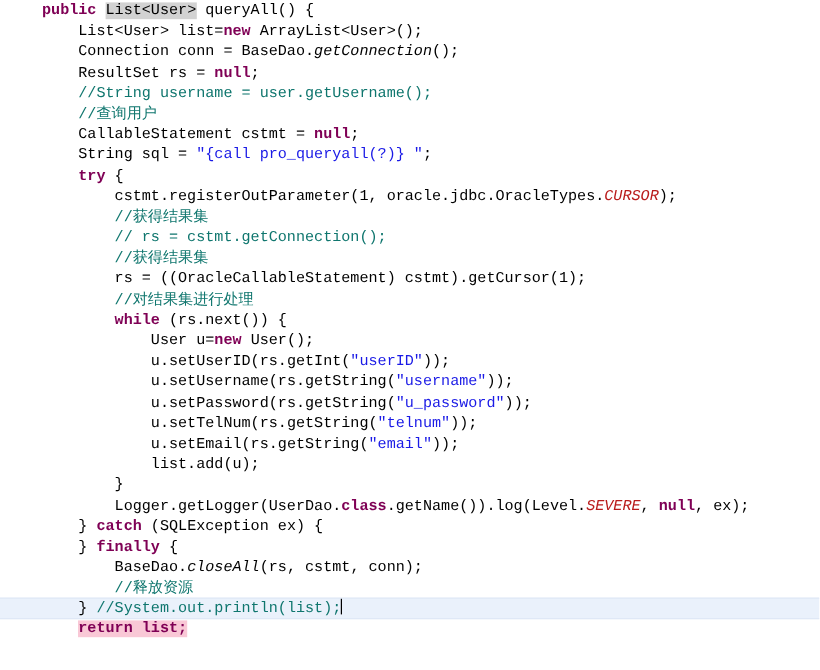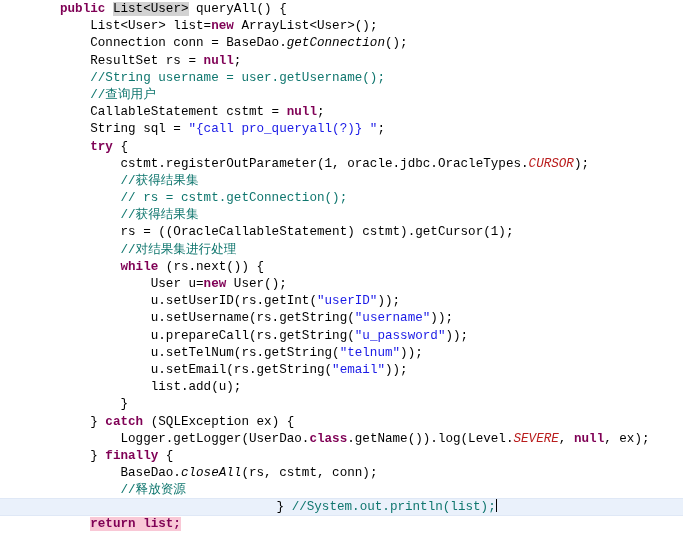--- a/index.html
+++ b/index.html
@@ -22,30 +22,29 @@
   .code-area {
     position: absolute;
     left: 0;
     top: 1px;
     width: 683px;
   }
   .line {
     position: relative;
     height: 17.2px;
     white-space: pre;
-    padding-left: 60px;
+    padding-left: 35px;
     box-sizing: border-box;
   }
   .line.current-line {
     background: #eaf1fb;
     border-top: 1px solid #dfe8f6;
     border-bottom: 1px solid #dfe8f6;
     height: 17.2px;
     margin-top: -1px;
-    text-align: center;
   }
   .tok { white-space: pre; }
   .kw      { color: #7f0055; font-weight: bold; }
   .cmt     { color: #0f766e; }
   .str     { color: #1a1ae6; }
   .stat    { color: #b91c1c; font-style: italic; }
   .meth    { color: #000000; font-style: italic; }
   .plain   { color: #000000; }
   .sel-hl  { background: #d2d2d2; }
   .err-hl  { background: #f9c8d6; }
@@ -75,26 +74,26 @@
       <div class="line"><span class="tok plain">        </span><span class="tok plain">cstmt.registerOutParameter(1, oracle.jdbc.OracleTypes.</span><span class="tok stat">CURSOR</span><span class="tok plain">);</span></div>
       <div class="line"><span class="tok plain">        </span><span class="tok cmt">//获得结果集</span></div>
       <div class="line"><span class="tok plain">        </span><span class="tok cmt">// rs = cstmt.getConnection();</span></div>
       <div class="line"><span class="tok plain">        </span><span class="tok cmt">//获得结果集</span></div>
       <div class="line"><span class="tok plain">        </span><span class="tok plain">rs = ((OracleCallableStatement) cstmt).getCursor(1);</span></div>
       <div class="line"><span class="tok plain">        </span><span class="tok cmt">//对结果集进行处理</span></div>
       <div class="line"><span class="tok plain">        </span><span class="tok kw">while</span><span class="tok plain"> (rs.next()) {</span></div>
       <div class="line"><span class="tok plain">            </span><span class="tok plain">User u=</span><span class="tok kw">new</span><span class="tok plain"> User();</span></div>
       <div class="line"><span class="tok plain">            </span><span class="tok plain">u.setUserID(rs.getInt(</span><span class="tok str">"userID"</span><span class="tok plain">));</span></div>
       <div class="line"><span class="tok plain">            </span><span class="tok plain">u.setUsername(rs.getString(</span><span class="tok str">"username"</span><span class="tok plain">));</span></div>
-      <div class="line"><span class="tok plain">            </span><span class="tok plain">u.prepareCall(rs.getString(</span><span class="tok str">"u_password"</span><span class="tok plain">));</span></div>
+      <div class="line"><span class="tok plain">            </span><span class="tok plain">u.setPassword(rs.getString(</span><span class="tok str">"u_password"</span><span class="tok plain">));</span></div>
       <div class="line"><span class="tok plain">            </span><span class="tok plain">u.setTelNum(rs.getString(</span><span class="tok str">"telnum"</span><span class="tok plain">));</span></div>
       <div class="line"><span class="tok plain">            </span><span class="tok plain">u.setEmail(rs.getString(</span><span class="tok str">"email"</span><span class="tok plain">));</span></div>
       <div class="line"><span class="tok plain">            </span><span class="tok plain">list.add(u);</span></div>
       <div class="line"><span class="tok plain">        </span><span class="tok plain">}</span></div>
+      <div class="line"><span class="tok plain">        </span><span class="tok plain">Logger.getLogger(UserDao.</span><span class="tok kw">class</span><span class="tok plain">.getName()).log(Level.</span><span class="tok stat">SEVERE</span><span class="tok plain">, </span><span class="tok kw">null</span><span class="tok plain">, ex);</span></div>
       <div class="line"><span class="tok plain">    </span><span class="tok plain">} </span><span class="tok kw">catch</span><span class="tok plain"> (SQLException ex) {</span></div>
-      <div class="line"><span class="tok plain">        </span><span class="tok plain">Logger.getLogger(UserDao.</span><span class="tok kw">class</span><span class="tok plain">.getName()).log(Level.</span><span class="tok stat">SEVERE</span><span class="tok plain">, </span><span class="tok kw">null</span><span class="tok plain">, ex);</span></div>
       <div class="line"><span class="tok plain">    </span><span class="tok plain">} </span><span class="tok kw">finally</span><span class="tok plain"> {</span></div>
       <div class="line"><span class="tok plain">        </span><span class="tok plain">BaseDao.</span><span class="tok meth">closeAll</span><span class="tok plain">(rs, cstmt, conn);</span></div>
       <div class="line"><span class="tok plain">        </span><span class="tok cmt">//释放资源</span></div>
       <div class="line current-line"><span class="tok plain">    </span><span class="tok plain">} </span><span class="tok cmt">//System.out.println(list);</span><span class="caret"></span></div>
       <div class="line"><span class="tok plain">    </span><span class="tok kw err-hl">return list;</span></div>
     </div>
 </div>
 
 </body></html>

